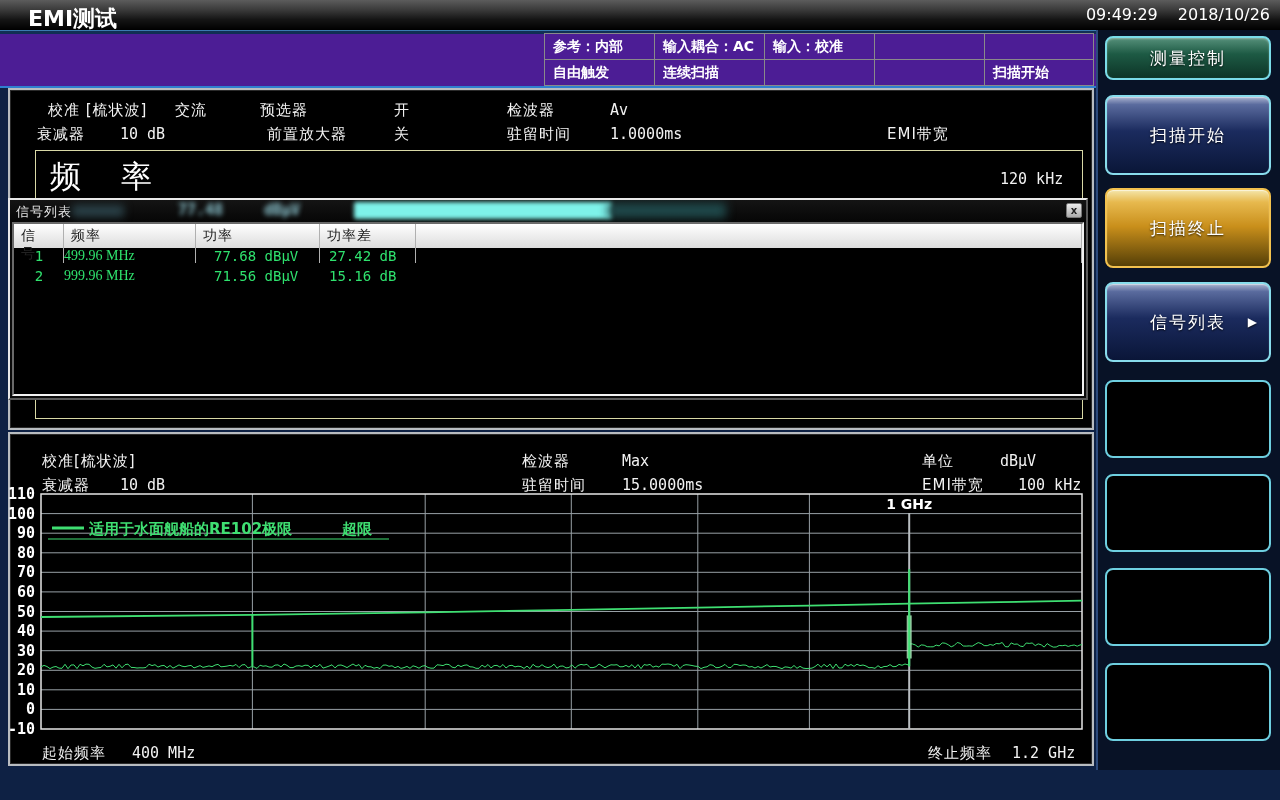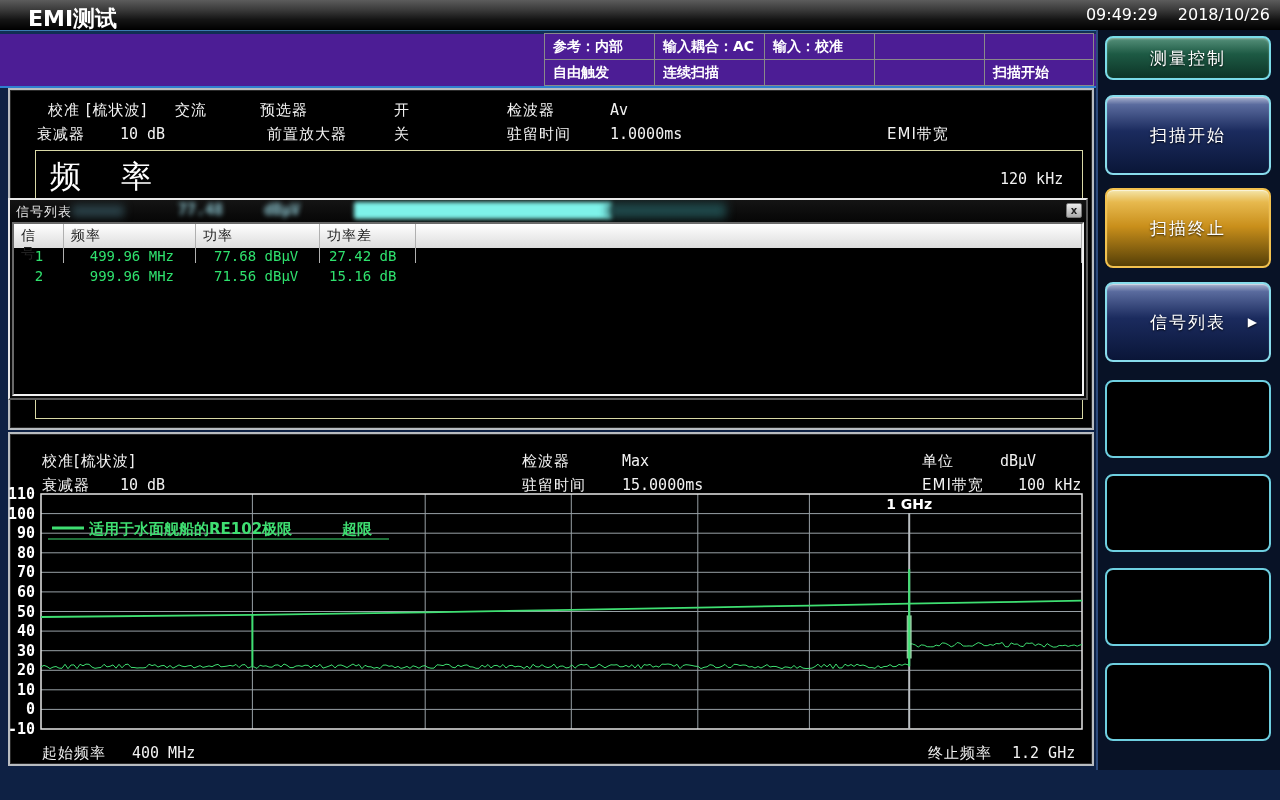--- a/index.html
+++ b/index.html
@@ -74,21 +74,21 @@
     border:2px solid; border-color:#6a6a6a #f2f2f2 #f2f2f2 #6a6a6a; background:#000;
   }
   #sig-header-row {
     display:grid; grid-template-columns:50px 132px 124px 96px 1fr; height:24px;
     background:linear-gradient(180deg,#ffffff,#dcdcdc);
   }
   .sig-h { font-size:14px; color:#222; border-right:1px solid #b0b0b0; padding:3px 16px 0 7px; letter-spacing:1px; }
   .sig-row { display:grid; grid-template-columns:50px 132px 124px 96px 1fr; height:20px;
     color:#2fe26e; font-size:14px; font-family:"DejaVu Sans Mono", monospace; }
   .sig-row .c0 { text-align:center; }
-  .sig-row .c1 { text-align:right; padding-right:22px; }
+  .sig-row .c1 { text-align:left; padding-right:22px;font-family:Liberation Serif, serif; }
   .sig-row .c2 { padding-left:18px; }
   .sig-row .c3 { padding-left:9px; }
 
   
   #chart-wrap { position:absolute; left:5px; top:485px; width:1085px; height:262px; z-index:2; }
 
   
   #sidebar {
     position:absolute; left:1096px; top:30px; width:184px; height:740px;
     background:#081226; border-left:2px solid #2c4a7c;

